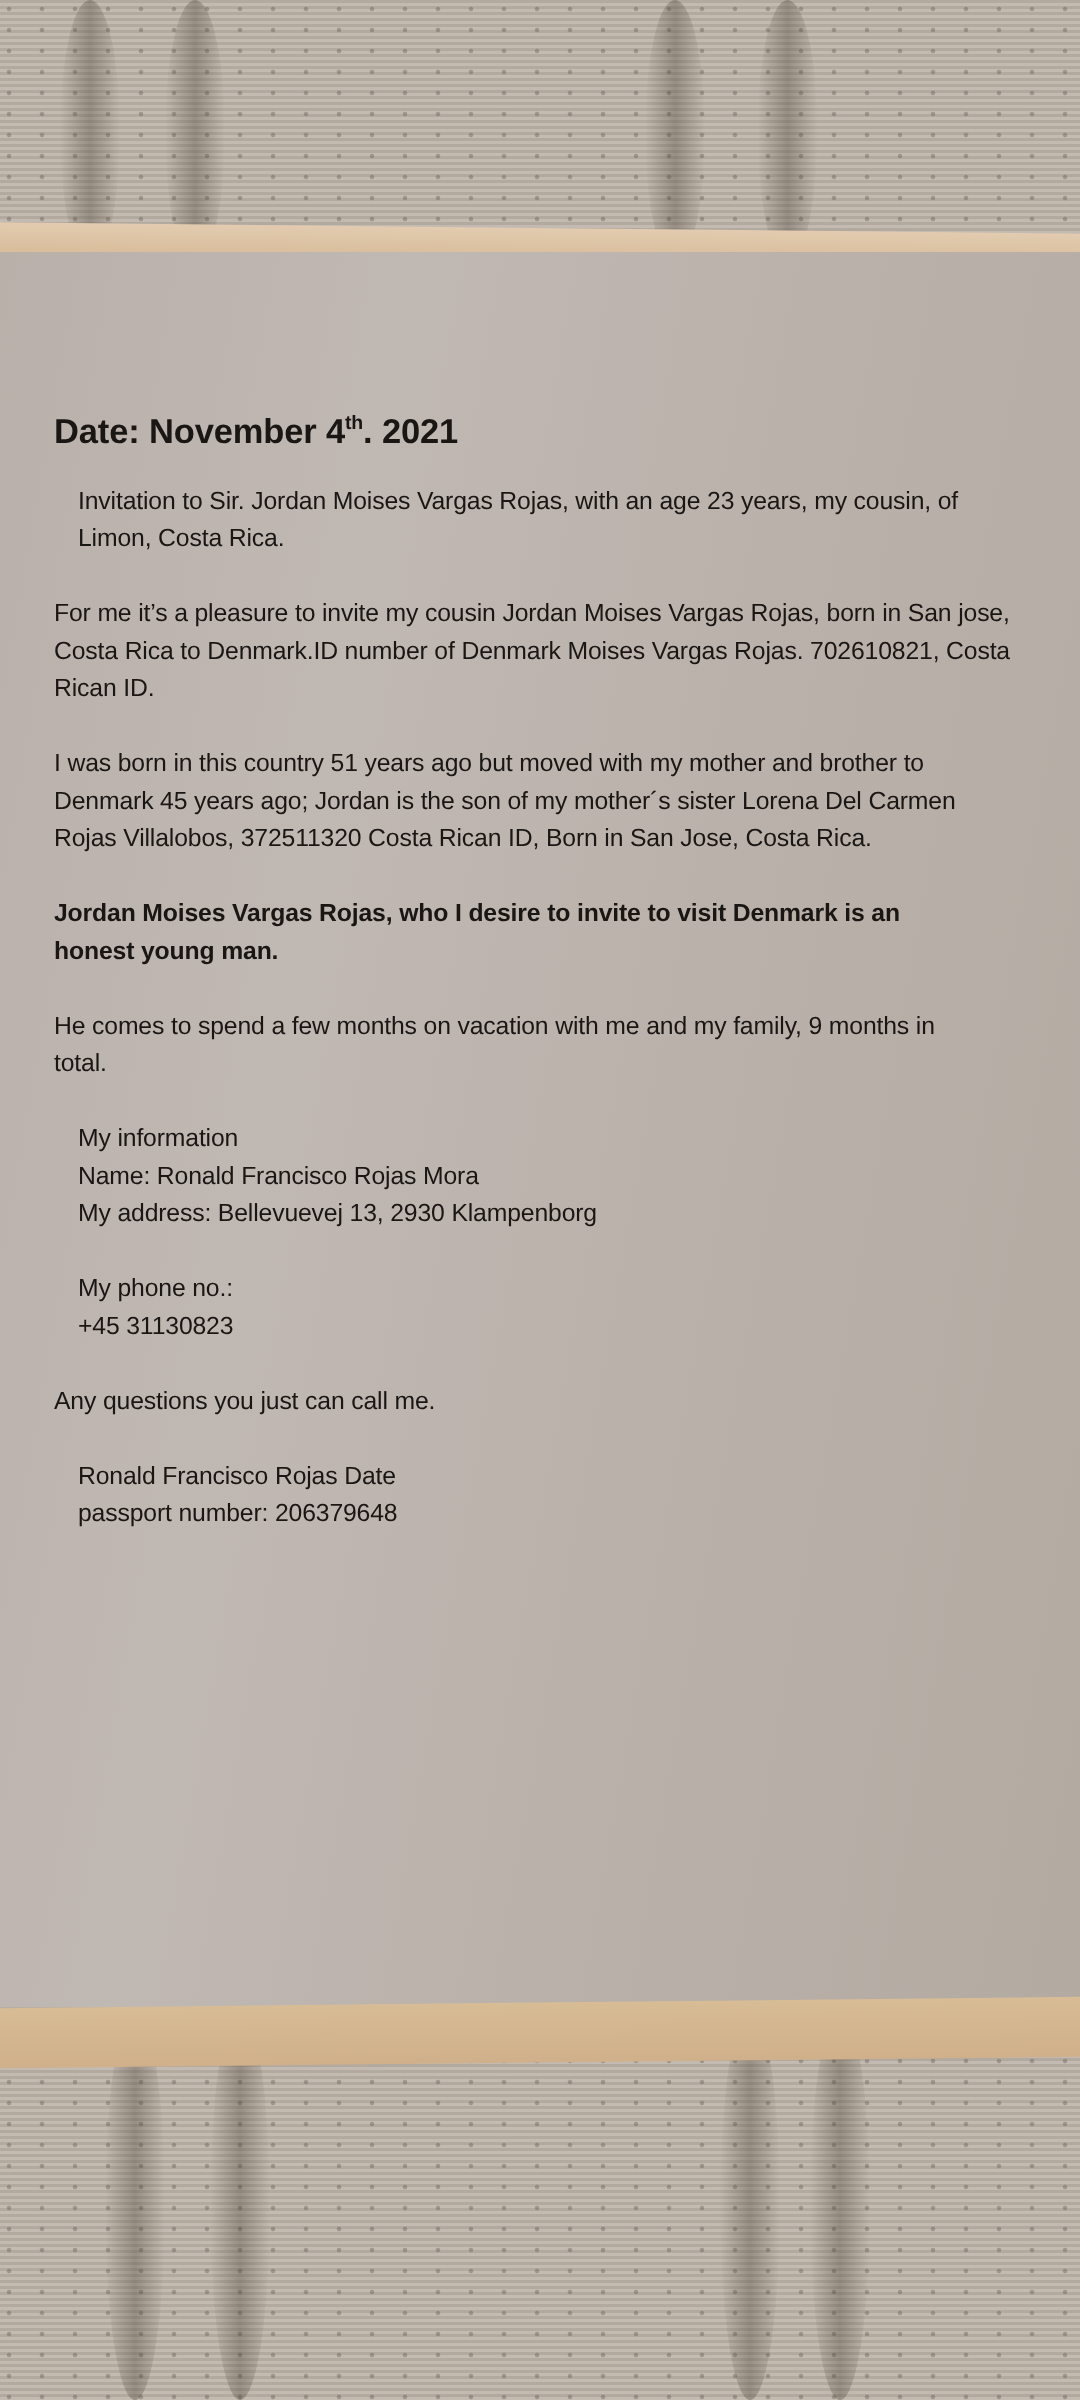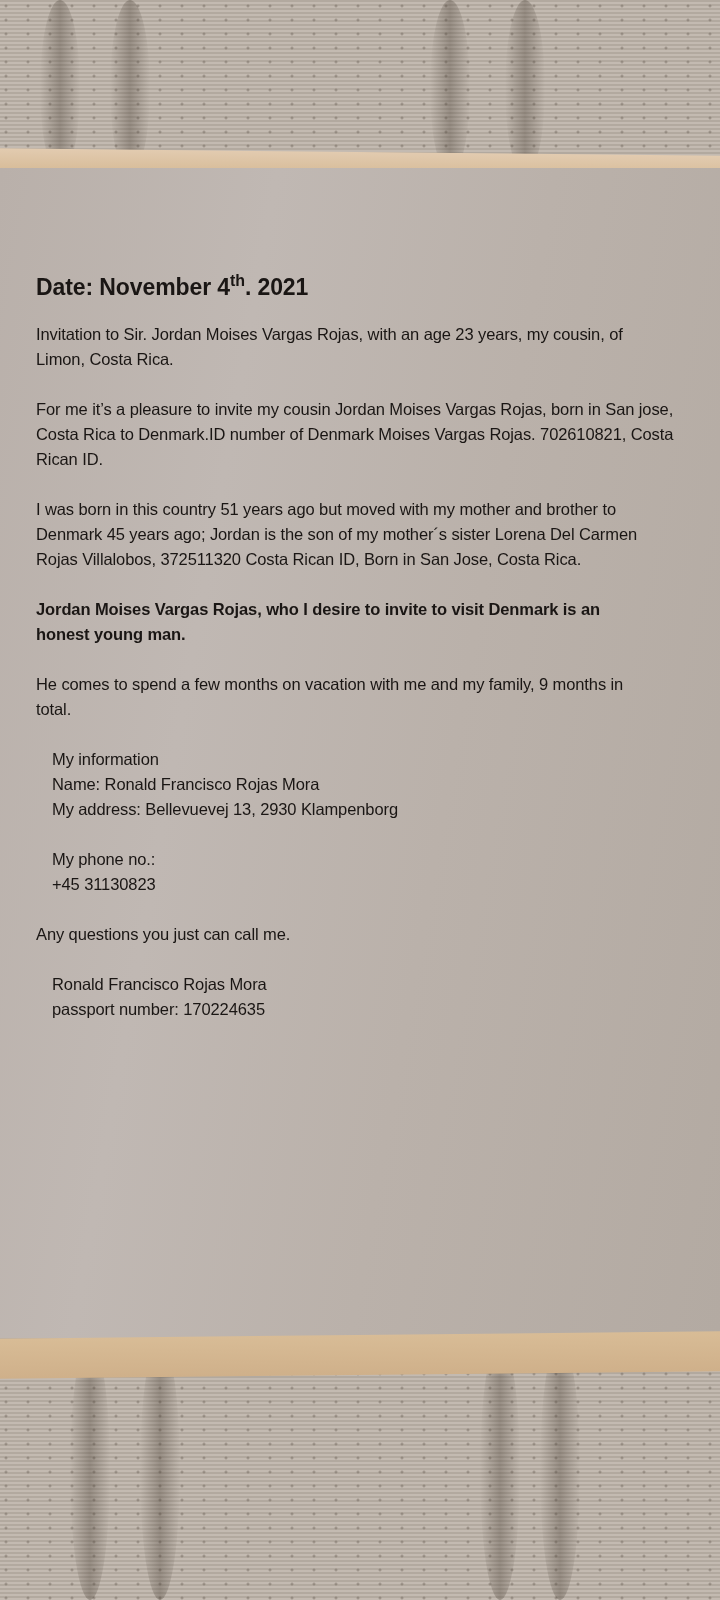--- a/index.html
+++ b/index.html
@@ -49,21 +49,21 @@
       font-size: 16.5px;
       line-height: 25px;
       letter-spacing: -0.1px;
     }
     .date {
       font-size: 23px;
       font-weight: bold;
       margin: 0 0 20px 0;
       line-height: 30px;
     }
-    .date sup { font-size: 16px; vertical-align: 9px; line-height: 0; }
+    .date sup { font-size: 13px; vertical-align: 9px; line-height: 0; }
     .para { margin: 0 0 25px 0; }
     .line { display: block; margin-left: 16px; }
   </style>
 </head>
 <body>
 
 <div class="fabric top">
   <div class="quilt-seam" style="left:40px;top:0;height:175px;"></div>
   <div class="quilt-seam" style="left:110px;top:0;height:175px;"></div>
   <div class="quilt-seam" style="left:430px;top:0;height:175px;"></div>
@@ -75,21 +75,21 @@
   <div class="quilt-seam" style="left:480px;top:0;height:260px;"></div>
   <div class="quilt-seam" style="left:540px;top:0;height:260px;"></div>
 </div>
 
 <div class="tape top"></div>
 
 <div class="paper">
   <div class="letter">
     <p class="date"><span>Date: November 4</span><sup>th</sup><span>. 2021</span></p>
 
-    <p class="para" style="width:590px;">Invitation to Sir. Jordan Moises Vargas Rojas, with an age 23 years, my cousin, of Limon, Costa Rica.</p>
+    <p class="para" style="width:590px;margin-left:16px;">Invitation to Sir. Jordan Moises Vargas Rojas, with an age 23 years, my cousin, of Limon, Costa Rica.</p>
 
     <p class="para" style="width:640px;">For me it’s a pleasure to invite my cousin Jordan Moises Vargas Rojas, born in San jose, Costa Rica to Denmark.ID number of Denmark Moises Vargas Rojas. 702610821, Costa Rican ID.</p>
 
     <p class="para" style="width:630px;">I was born in this country 51 years ago but moved with my mother and brother to Denmark 45 years ago; Jordan is the son of my mother´s sister Lorena Del Carmen Rojas Villalobos, 372511320 Costa Rican ID, Born in San Jose, Costa Rica.</p>
 
     <p class="para" style="width:610px;font-weight:bold;">Jordan Moises Vargas Rojas, who I desire to invite to visit Denmark is an honest young man.</p>
 
     <p class="para" style="width:605px;">He comes to spend a few months on vacation with me and my family, 9 months in total.</p>
 
     <div class="para">
@@ -99,19 +99,19 @@
     </div>
 
     <div class="para">
       <span class="line">My phone no.:</span>
       <span class="line">+45 31130823</span>
     </div>
 
     <p class="para">Any questions you just can call me.</p>
 
     <div class="para">
-      <span class="line">Ronald Francisco Rojas Mora</span>
-      <span class="line">passport number: 170224635</span>
+      <span class="line">Ronald Francisco Rojas Date</span>
+      <span class="line">passport number: 206379648</span>
     </div>
   </div>
 </div>
 
 <div class="tape bottom"></div>
 
 </body></html>

